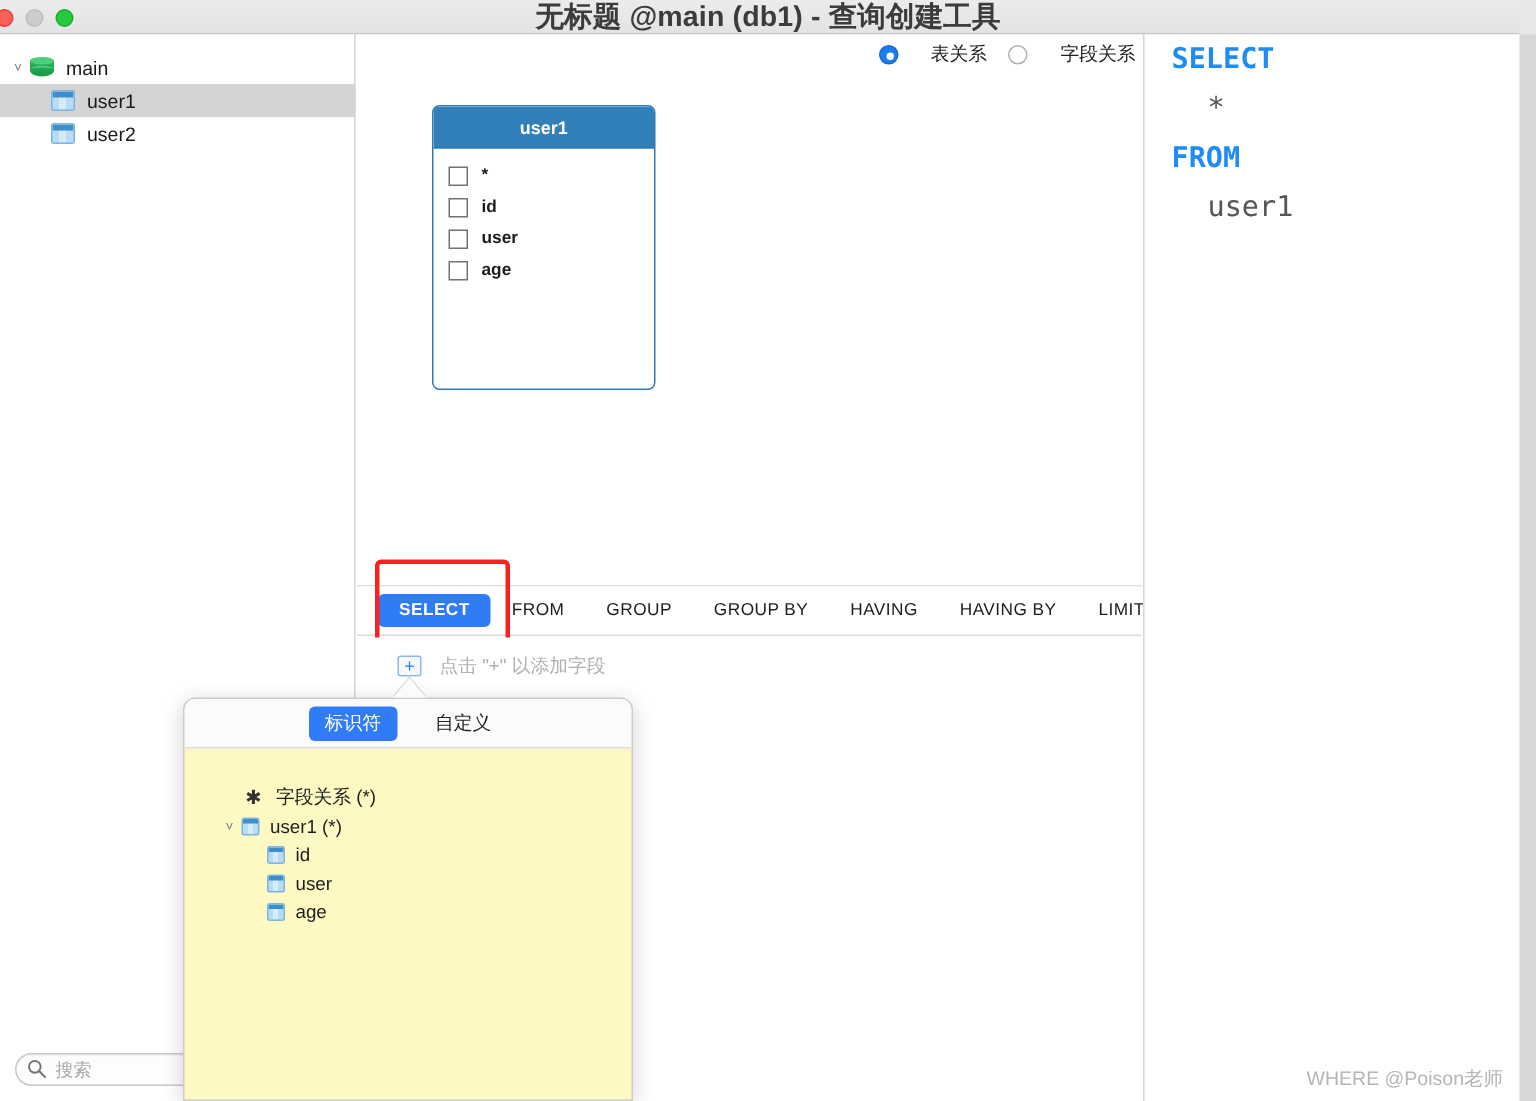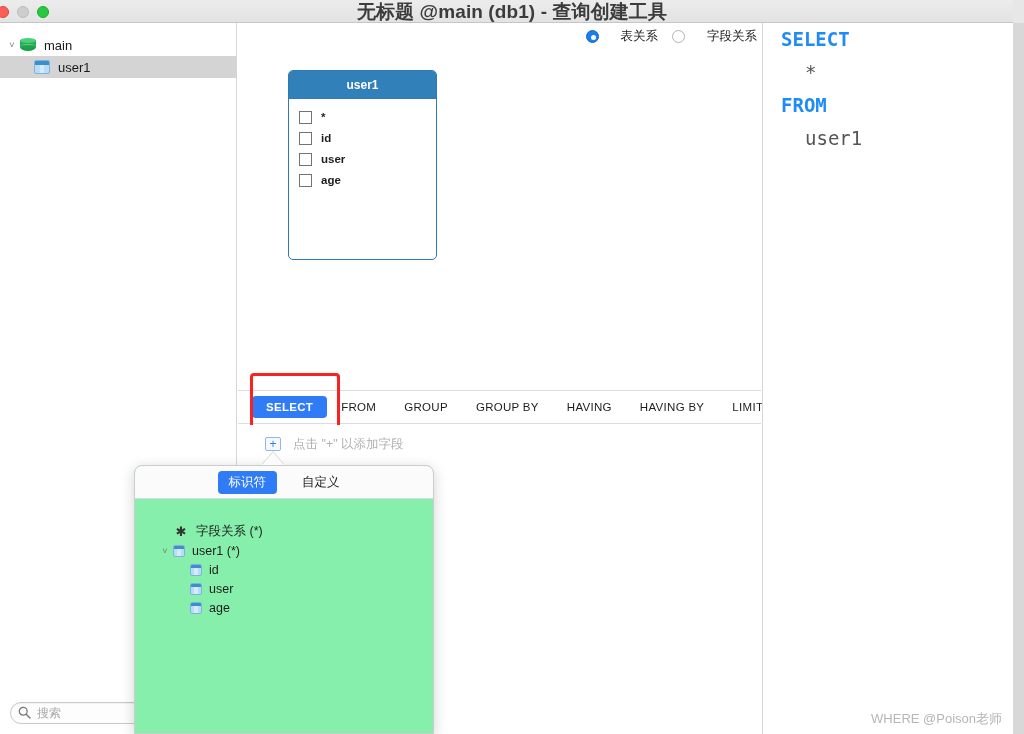--- a/index.html
+++ b/index.html
@@ -354,23 +354,23 @@
     left: 262px; top: 452px;
     width: 0; height: 0;
     border-left: 11px solid transparent;
     border-right: 11px solid transparent;
     border-bottom: 13px solid #fbfbfb;
     filter: drop-shadow(0 -1px 0 #d0d0d0);
     z-index: 21;
   }
   .popup {
     position: absolute;
-    left: 134px; top: 465px;
+    left: 122px; top: 465px;
     width: 300px; height: 269px;
-    background: #86efac;
+    background: #fef9c3;
     border: 1px solid #cccccc;
     border-radius: 8px 8px 0 0;
     box-shadow: 0 3px 14px rgba(0,0,0,.18);
     z-index: 20;
     overflow: hidden;
   }
   .popup-tabs {
     height: 33px;
     background: #fbfbfb;
     border-bottom: 1px solid #dcdcdc;
@@ -451,20 +451,26 @@
         <span class="tree-label">main</span>
       </div>
 
       <div class="tree-row selected">
         <span class="twisty empty">˅</span>
         <span class="indent"></span>
         <span class="table-icon"></span>
         <span class="tree-label">user1</span>
       </div>
 
+      <div class="tree-row">
+        <span class="twisty empty">˅</span>
+        <span class="indent"></span>
+        <span class="table-icon"></span>
+        <span class="tree-label">user2</span>
+      </div>
 
     </div>
 
     <div class="search-wrap">
       <svg class="search-icon" viewBox="0 0 13 13">
         <circle cx="5.2" cy="5.2" r="3.9" fill="none" stroke="#767676" stroke-width="1.3"></circle>
         <line x1="8.2" y1="8.2" x2="12" y2="12" stroke="#767676" stroke-width="1.4" stroke-linecap="round"></line>
       </svg>
       <input class="search-field" type="text" placeholder="搜索" style="">
     </div>

